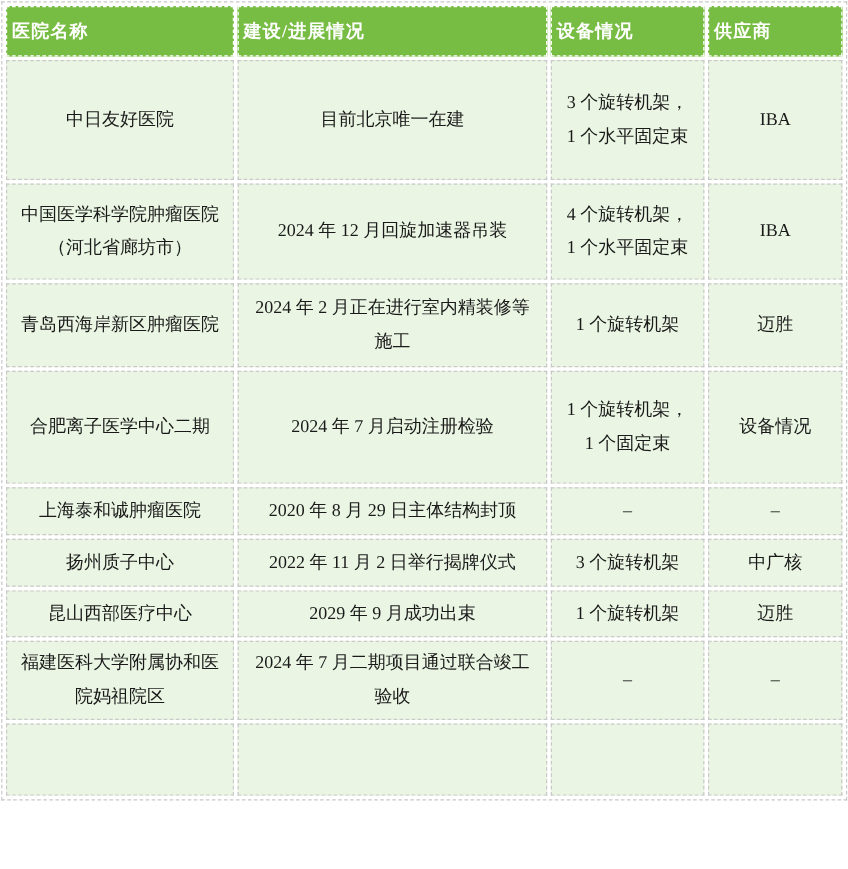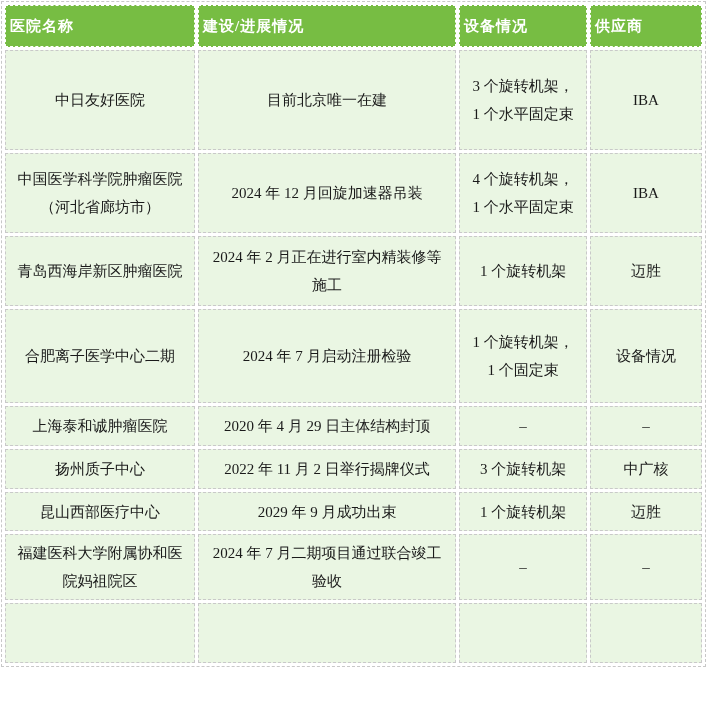--- a/index.html
+++ b/index.html
@@ -91,21 +91,21 @@
         <td>迈胜</td>
       </tr>
       <tr style="height:94px">
         <td>合肥离子医学中心二期</td>
         <td>2024 年 7 月启动注册检验</td>
         <td>1 个旋转机架，1 个固定束</td>
         <td>设备情况</td>
       </tr>
       <tr style="height:40px">
         <td>上海泰和诚肿瘤医院</td>
-        <td>2020 年 4 月 29 日主体结构封顶</td>
+        <td>2020 年 8 月 29 日主体结构封顶</td>
         <td>–</td>
         <td>–</td>
       </tr>
       <tr style="height:40px">
         <td>扬州质子中心</td>
         <td>2022 年 11 月 2 日举行揭牌仪式</td>
         <td>3 个旋转机架</td>
         <td>中广核</td>
       </tr>
       <tr style="height:39px">

